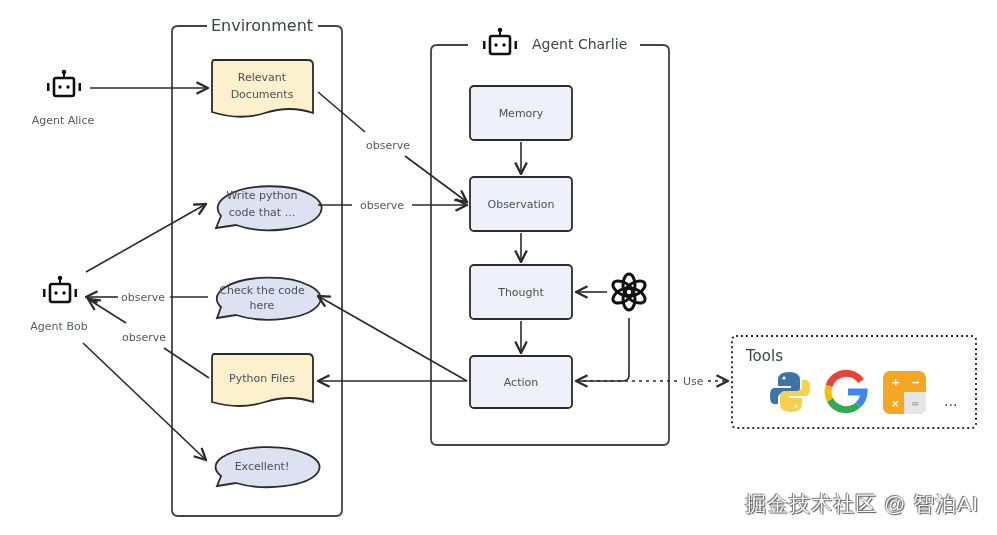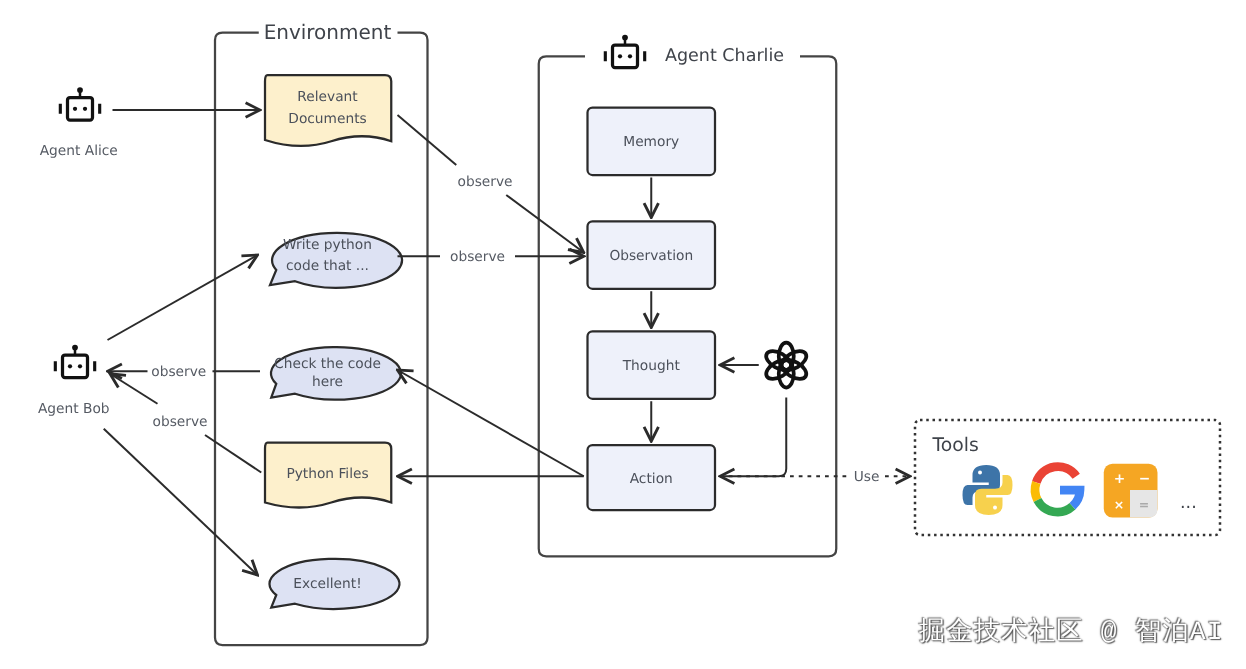--- a/index.html
+++ b/index.html
@@ -2,21 +2,21 @@
 <html><head>
 <meta charset="utf-8">
 <style>
   html, body { margin: 0; padding: 0; background: #ffffff; }
   body { width: 997px; height: 535px; position: relative; overflow: hidden; font-family: "DejaVu Sans", sans-serif; }
   svg#diagram { position: absolute; left: 0; top: 0; }
   .box-text { font-family: "DejaVu Sans", sans-serif; fill: #4b505a; font-size: 11px; text-anchor: middle; }
   .agent-name { font-family: "DejaVu Sans", sans-serif; fill: #555a63; font-size: 11px; text-anchor: middle; }
   .edge-lbl { font-family: "DejaVu Sans", sans-serif; fill: #555a63; font-size: 11px; }
   .title { font-family: "DejaVu Sans", sans-serif; fill: #3f434a; }
-  .watermark { position: absolute; right: 18px; top: 490px; font-family: Liberation Mono, monospace; font-size: 21px; color: #ffffff;
+  .watermark { position: absolute; right: 18px; top: 490px; font-family: Liberation Sans, sans-serif; font-size: 21px; color: #ffffff;
     text-shadow: 0 0 1px #444, 1px 1px 1px #555, -1px -1px 1px #777; letter-spacing: 1px; }
 </style>
 </head>
 <body>
 
 <svg id="diagram" width="997" height="535" viewBox="0 0 997 535" xmlns="http://www.w3.org/2000/svg">
   <defs>
     <marker id="arr" viewBox="0 0 10 10" refX="9" refY="5" markerWidth="9" markerHeight="9" orient="auto-start-reverse">
       <path d="M1,1 L9,5 L1,9" fill="none" stroke="#2b2b2b" stroke-width="1.6"></path>
     </marker>

